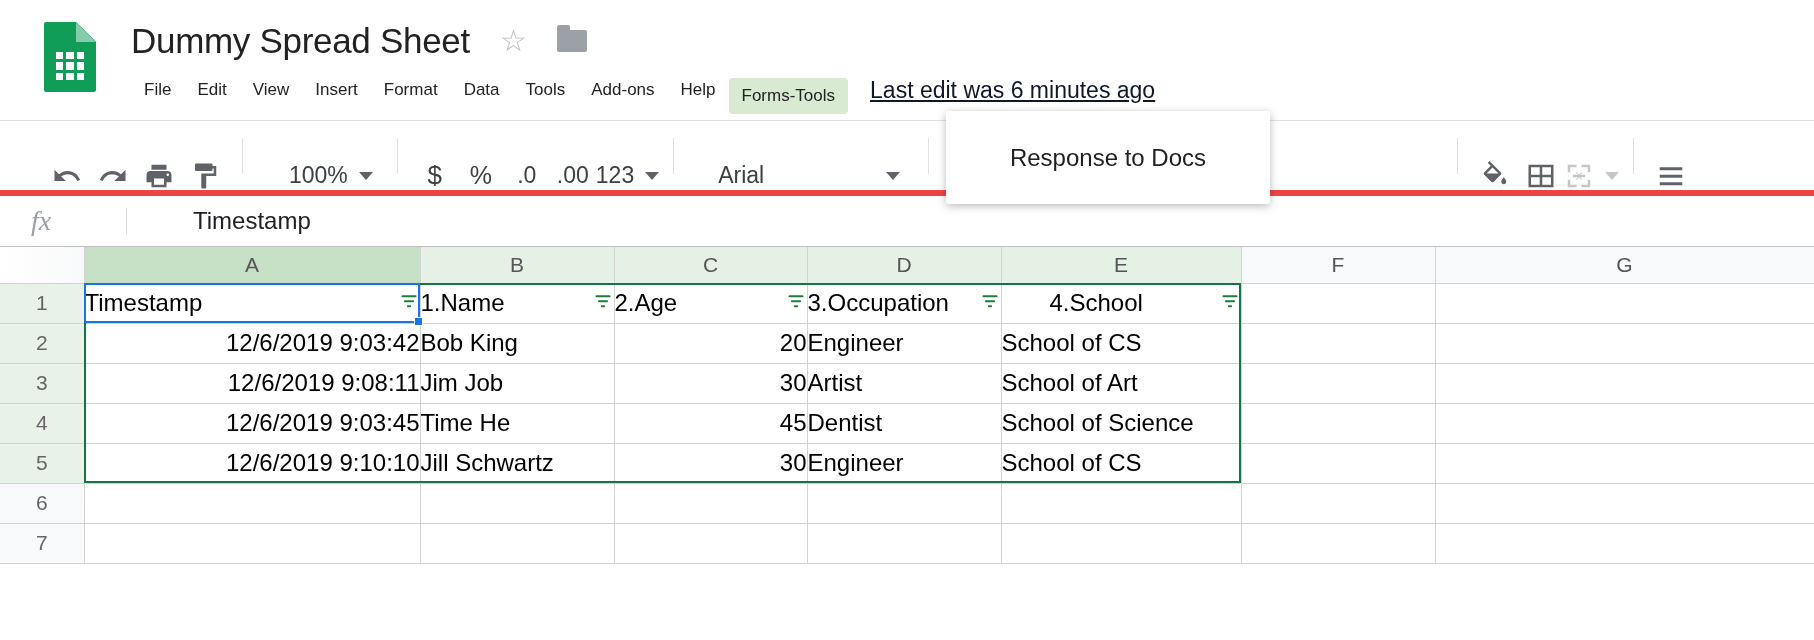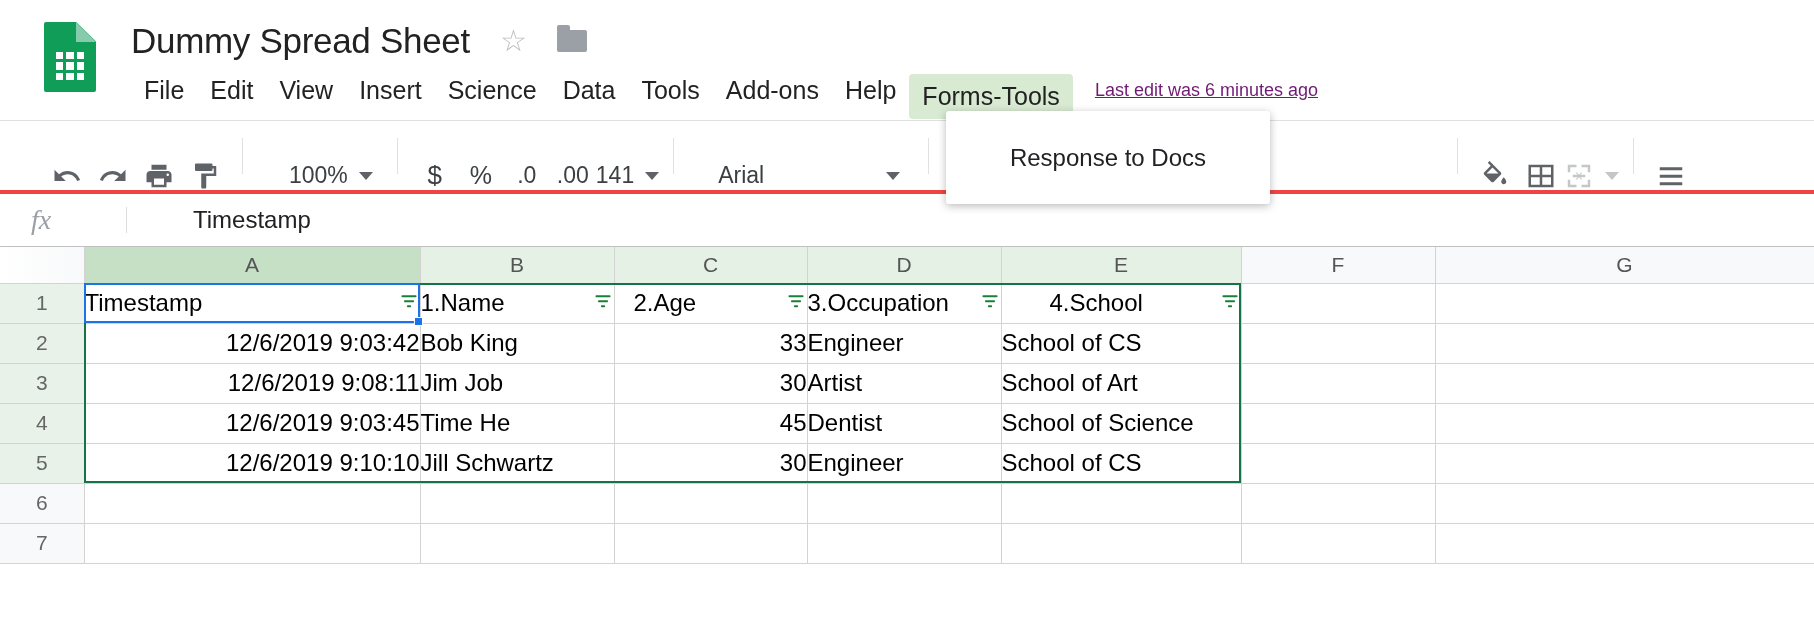--- a/index.html
+++ b/index.html
@@ -81,31 +81,31 @@
   }
 
   
   #menubar {
     display: flex;
     align-items: center;
     height: 44px;
     margin-top: 4px;
   }
   .menu-item {
-    font-size: 25px;
+    font-size: 17px;
     color: #222;
     padding: 8px 13px;
     border-radius: 4px;
     white-space: nowrap;
     cursor: pointer;
   }
   .menu-item.active { background: #d9ead3; margin-top: 12px; }
   #last-edit {
-    font-size: 18px;
-    color: #701a75;
+    font-size: 23px;
+    color: #0f172a;
     text-decoration: underline;
     margin-left: 22px;
     white-space: nowrap;
     cursor: pointer;
   }
 
   
   #forms-dropdown {
     position: absolute;
     left: 946px;
@@ -169,21 +169,21 @@
     width: 210px;
     justify-content: space-between;
     padding: 0 14px;
     margin-left: 16px;
   }
   .icon-svg { display: block; }
 
   
   #formulabar {
     height: 56px;
-    border-top: 4px solid #ef4444;
+    border-top: 6px solid #ef4444;
     display: flex;
     align-items: center;
     background: #fff;
     gap: 44px;
   }
   #fx-icon {
     width: 82px;
     text-align: center;
     font-family: "Liberation Serif", serif;
     font-style: italic;
@@ -323,21 +323,21 @@
       <div id="doc-title">Dummy Spread Sheet</div>
       <div class="title-icon" id="star-icon">☆</div>
       <div id="folder-icon"></div>
     </div>
 
     <div id="menubar">
       <div class="menu-item">File</div>
       <div class="menu-item">Edit</div>
       <div class="menu-item">View</div>
       <div class="menu-item">Insert</div>
-      <div class="menu-item">Science</div>
+      <div class="menu-item">Format</div>
       <div class="menu-item">Data</div>
       <div class="menu-item">Tools</div>
       <div class="menu-item">Add-ons</div>
       <div class="menu-item">Help</div>
       <div class="menu-item active">Forms-Tools</div>
       <div id="last-edit">Last edit was 6 minutes ago</div>
     </div>
   </div>
 
   <div id="forms-dropdown">
@@ -383,21 +383,21 @@
   <div class="tb">
     <span class="tb-text" style="font-size:25px">%</span>
   </div>
   <div class="tb">
     <span class="tb-text">.0</span>
   </div>
   <div class="tb">
     <span class="tb-text">.00</span>
   </div>
   <div class="tb">
-    <span class="tb-text">141</span>
+    <span class="tb-text">123</span>
     <span class="caret"></span>
   </div>
 
   <div class="tb-sep"></div>
 
   <div class="tb" id="font-ctl">
     <span class="tb-text">Arial</span>
     <span class="caret"></span>
   </div>
 
@@ -475,21 +475,21 @@
           <td class="cell hdr" style="width: 194px;">
             <div class="hdrcell-inner">
               <span class="lbl">1.Name</span>
               <span><svg class="filter-ico" width="22" height="20" viewBox="0 0 24 24" fill="#188038">
                   <rect x="3" y="5" width="18" height="2.6" rx="1"></rect>
                   <rect x="6" y="11" width="12" height="2.6" rx="1"></rect>
                   <rect x="9.5" y="17" width="5" height="2.6" rx="1"></rect>
                 </svg></span>
             </div>
           </td>
-          <td class="cell hdr" style="width: 193px; padding-left: 19px;">
+          <td class="cell hdr" style="width: 193px;">
             <div class="hdrcell-inner">
               <span class="lbl">2.Age</span>
               <span><svg class="filter-ico" width="22" height="20" viewBox="0 0 24 24" fill="#188038">
                   <rect x="3" y="5" width="18" height="2.6" rx="1"></rect>
                   <rect x="6" y="11" width="12" height="2.6" rx="1"></rect>
                   <rect x="9.5" y="17" width="5" height="2.6" rx="1"></rect>
                 </svg></span>
             </div>
           </td>
           <td class="cell hdr" style="width: 194px;">
@@ -512,21 +512,21 @@
                 </svg></span>
             </div>
           </td>
           <td class="cell hdr" style="width: 194px;"></td>
           <td class="cell hdr" style="width: 379px;"></td>
         </tr>
         <tr>
           <td class="rowhead inrange">2</td>
           <td class="cell num" style="width: 336px;">12/6/2019 9:03:42</td>
           <td class="cell" style="width: 194px;">Bob King</td>
-          <td class="cell num" style="width: 193px;">33</td>
+          <td class="cell num" style="width: 193px;">20</td>
           <td class="cell" style="width: 194px;">Engineer</td>
           <td class="cell" style="width: 240px;">School of CS</td>
           <td class="cell" style="width: 194px;"></td>
           <td class="cell" style="width: 379px;"></td>
         </tr>
         <tr>
           <td class="rowhead inrange">3</td>
           <td class="cell num" style="width: 336px;">12/6/2019 9:08:11</td>
           <td class="cell" style="width: 194px; margin-left: 36px;">Jim Job</td>
           <td class="cell num" style="width: 193px;">30</td>

